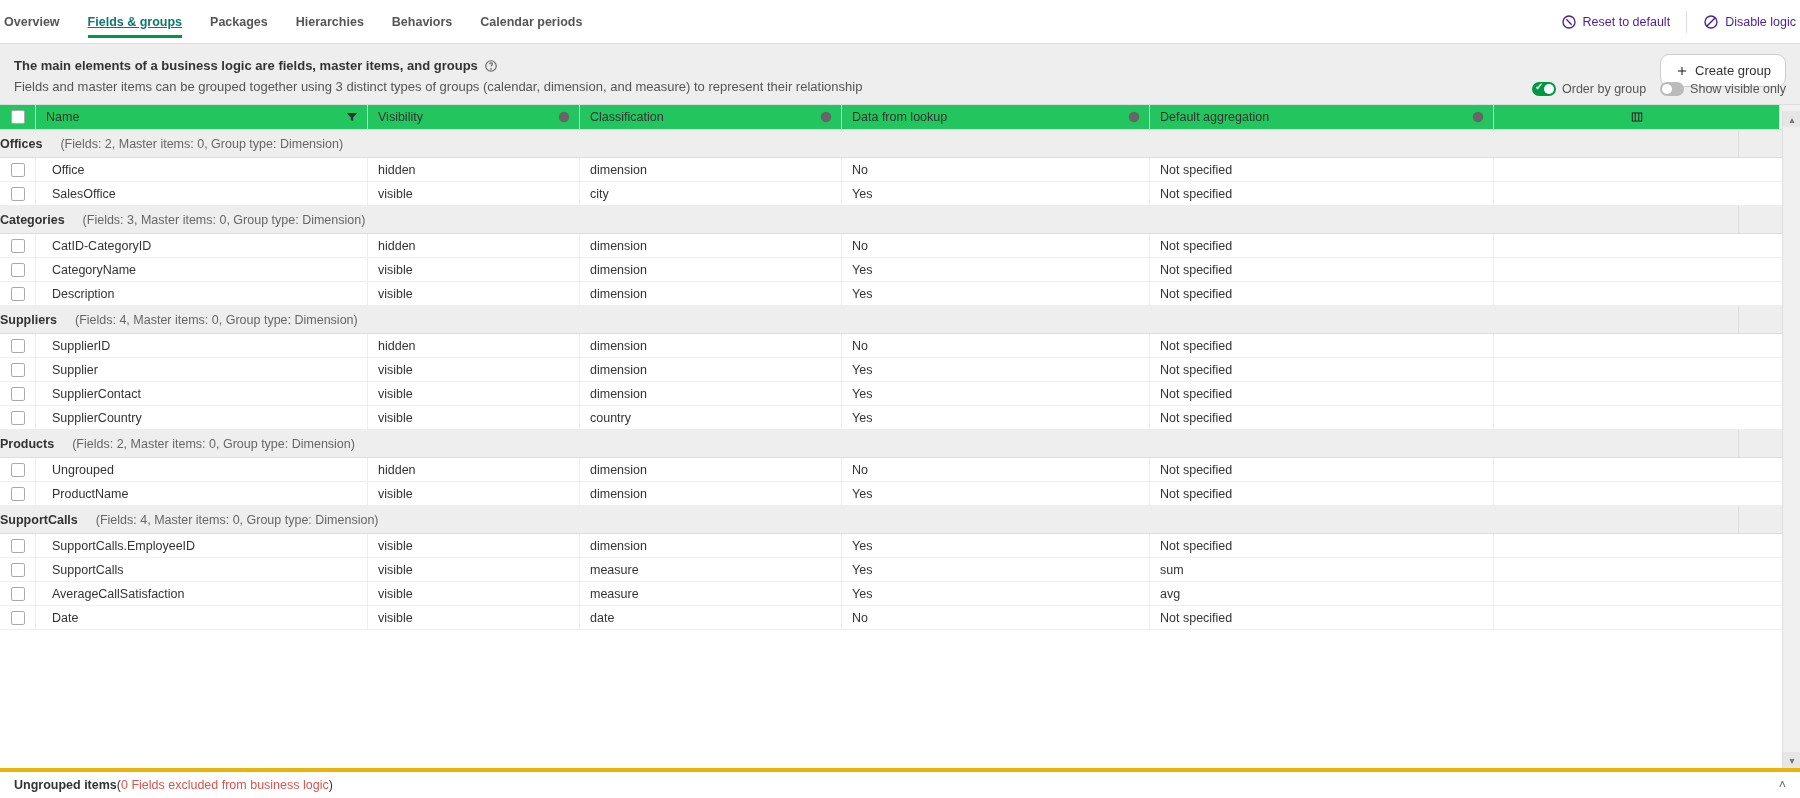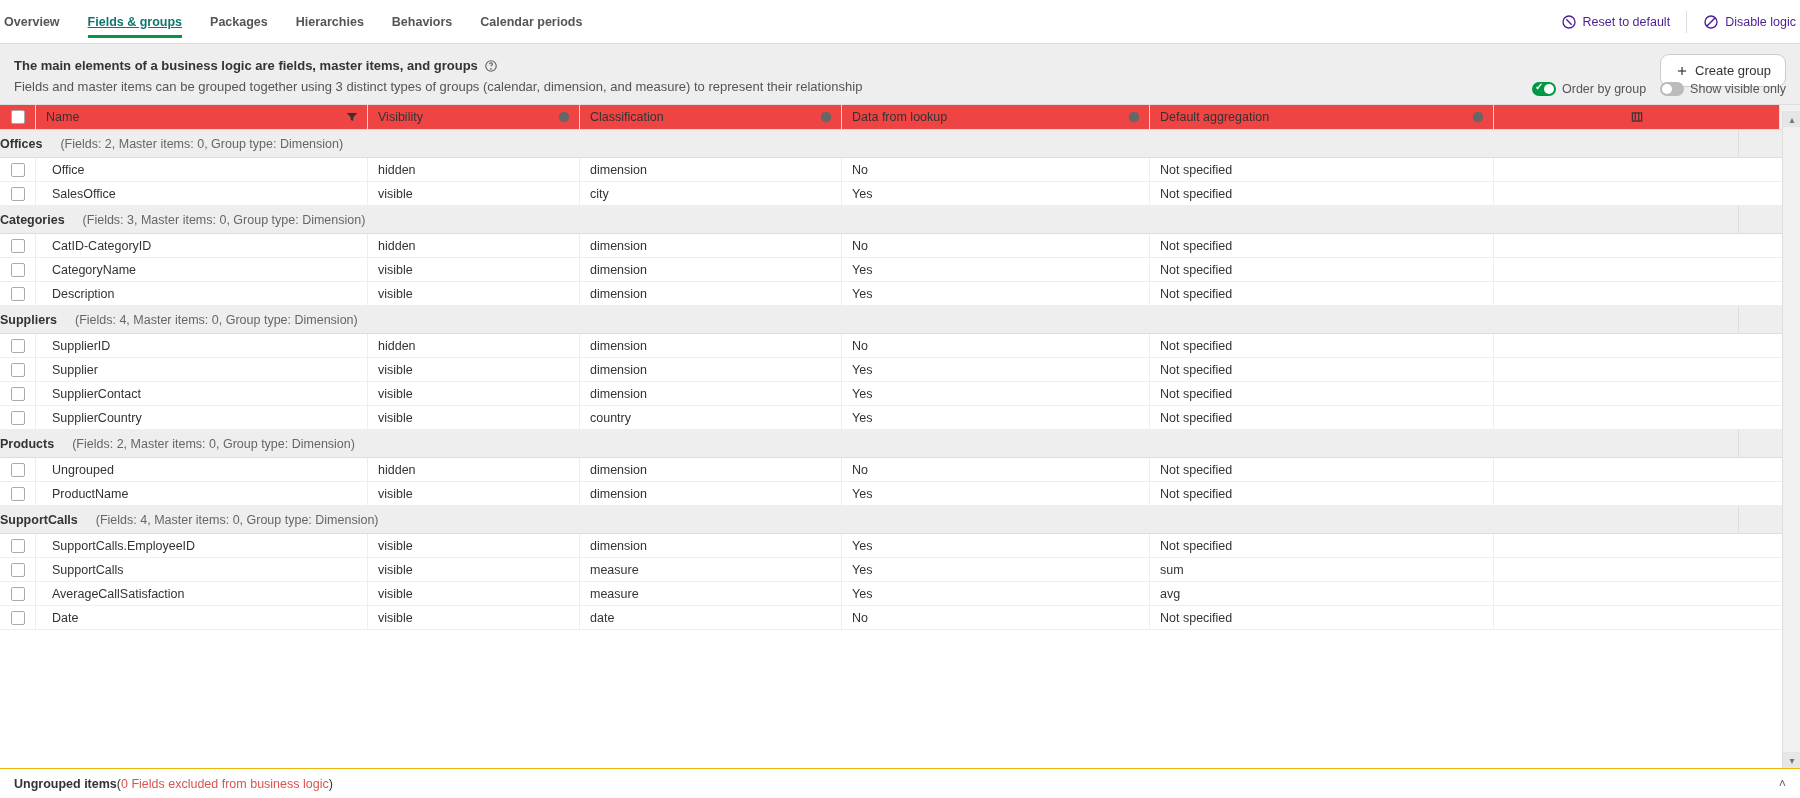--- a/index.html
+++ b/index.html
@@ -79,21 +79,21 @@
   .switch.on::after { right:2px; }
   .switch.on::before {
     content:"✓"; position:absolute; left:3px; top:-1px; color:#fff; font-size:10px; font-weight:bold;
   }
   .switch.off { background:#bbb; }
   .switch.off::after { left:2px; }
 
   
   .thead {
     display:flex; align-items:stretch;
-    background:#ef4444;
+    background:#22c55e;
     border-top:1px solid #ddd;
     border-bottom:1px solid #ddd;
     height:26px;
   }
   .th {
     display:flex; align-items:center;
     padding:0 10px;
     font-size:12.5px; font-weight:500; color:#333;
     border-right:1px solid #ddd;
     position:relative;
@@ -141,21 +141,21 @@
   }
   .td { display:flex; align-items:center; padding:0 10px; border-right:1px solid #eee;}
   .td.col-check { justify-content:center; }
   .td.col-name { padding-left:16px;}
   .td.col-extra { border-right:none; }
 
   
   .footer {
     position:absolute; bottom:0; left:0; right:0;
     height:30px;
-    border-top:1px solid #eab308;
+    border-top:4px solid #eab308;
     background:#fff;
     display:flex; align-items:center;
     padding:0 14px;
     font-size:12.5px;
   }
   .footer .ungrouped-label { font-weight:700; color:#333;}
   .footer .ungrouped-meta { color:#d9534f; }
   .footer .chev { margin-left:auto; color:#666; cursor:pointer;}
 
   

